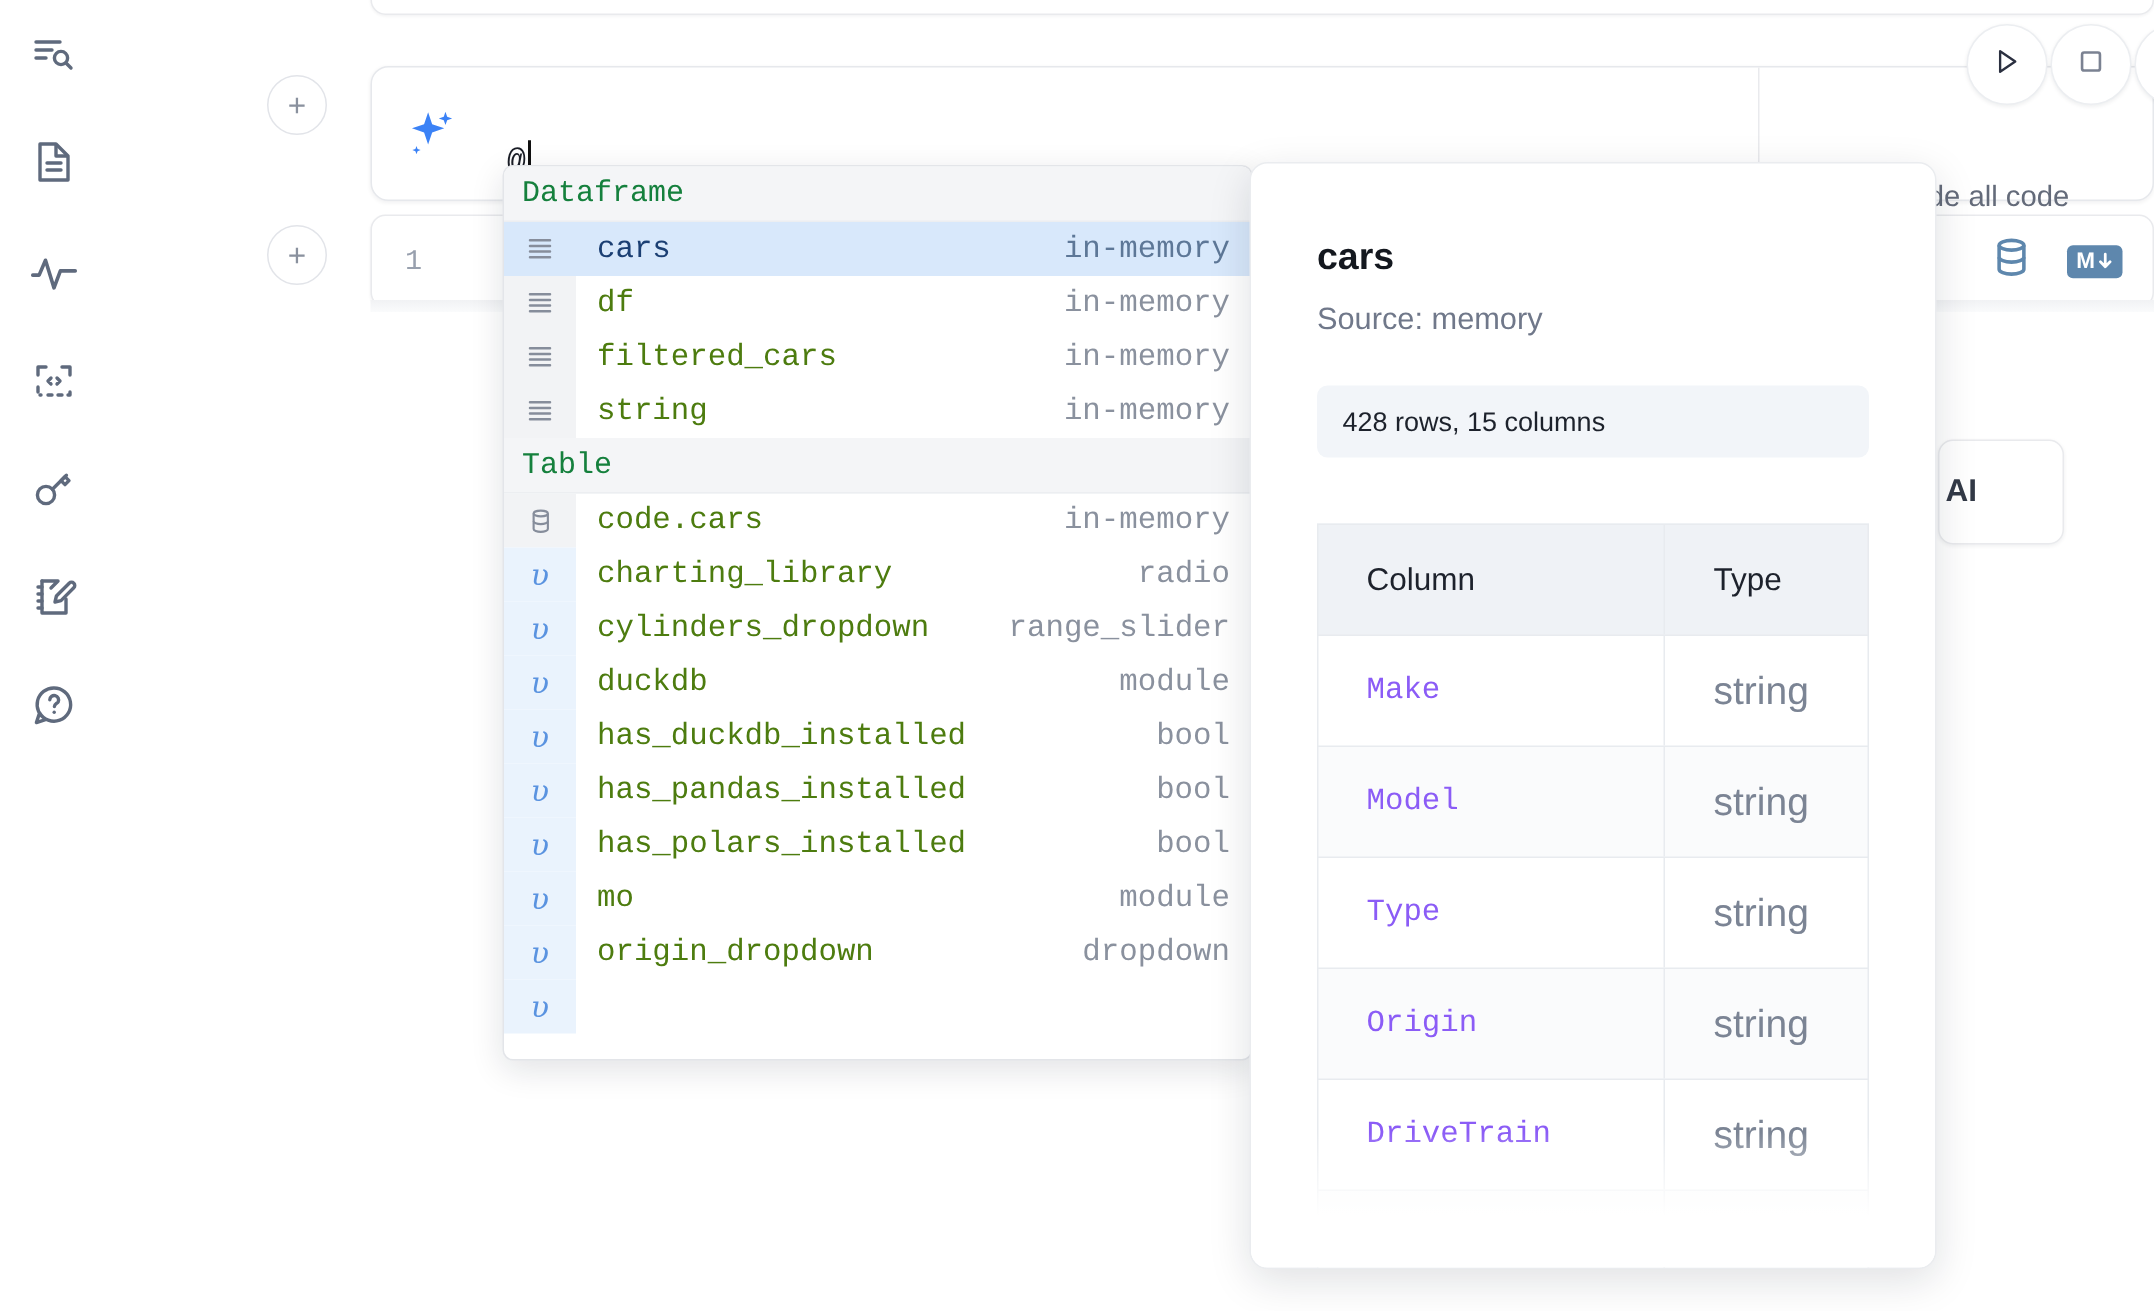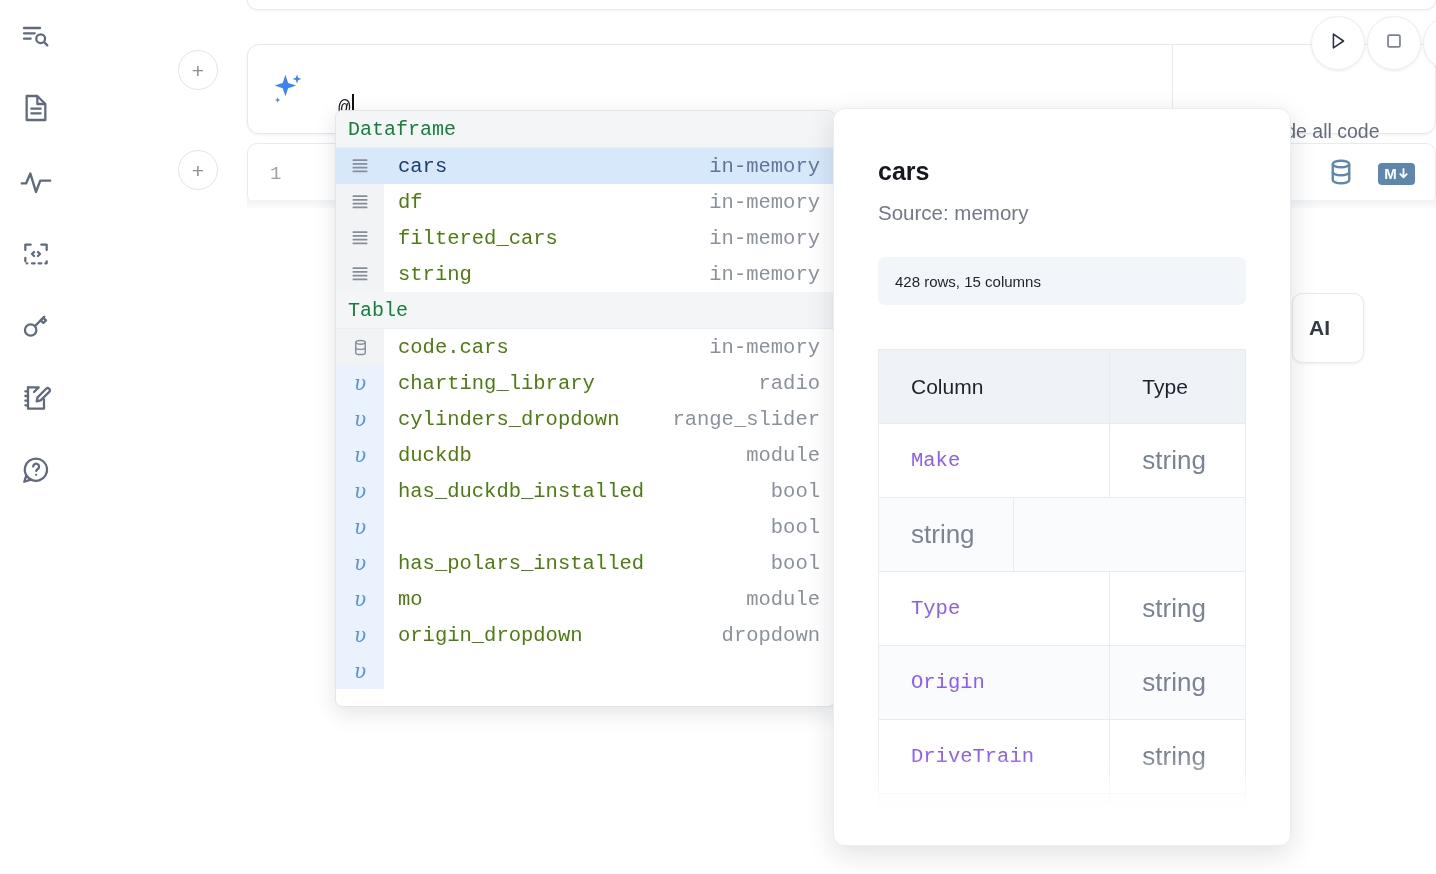--- a/index.html
+++ b/index.html
@@ -97,25 +97,25 @@
     font-family: "Liberation Sans", sans-serif; letter-spacing: .3px; line-height: 1;
     display:flex; align-items:center; gap:1px;
   }
   .cell-shadow-strip {
     position: absolute; left: 247px; top: 200px; width: 1189px; height: 8px;
     background: linear-gradient(#f1f2f4, #fafbfc);
   }
 
   
   .ai-chip {
-    position: absolute; left: 1292px; top: 293px; width: 72px; height: 70px;
+    position: absolute; left: 1292px; top: 293px; width: 84px; height: 70px;
     background: #fff; border: 1px solid #e9eaed; border-radius: 10px;
     box-shadow: 0 1px 3px rgba(16,24,40,.07);
     display: flex; align-items: center; justify-content: flex-start;
-    padding-left: 16px;
+    padding-left: 4px;
     font-size: 21px; font-weight: 700; color: #333a47;
     overflow: hidden;
   }
 
   
   .ac-panel {
     position: absolute; left: 335px; top: 110px; width: 500px; height: 597px;
     background: #fff; border: 1px solid #e3e5e9; border-radius: 7px;
     box-shadow: 0 6px 22px rgba(16,24,40,.12);
     overflow: hidden; z-index: 20;
@@ -152,21 +152,21 @@
     background: #fff; border: 1px solid #eaecef; border-radius: 12px;
     box-shadow: 0 8px 28px rgba(16,24,40,.13);
     z-index: 30; overflow: hidden;
   }
   .d-title { position: absolute; left: 44px; top: 48px; font-size: 25px; font-weight: 700; color: #14181f; }
   .d-source { position: absolute; left: 44px; top: 92px; font-size: 20.5px; color: #70788a; }
   .d-stat {
     position: absolute; left: 44px; top: 148px; width: 368px; height: 48px;
     background: #f2f5f9; border-radius: 7px;
     display: flex; align-items: center; padding-left: 17px;
-    font-size: 15px; color: #1d222c;
+    font-size: 18px; color: #1d222c;
   }
   .d-table { position: absolute; left: 44px; top: 240px; width: 368px; }
   .d-trow { display: flex; border: 1px solid #e8ebef; border-top: none; }
   .d-trow:first-child { border-top: 1px solid #e8ebef; }
   .d-th, .d-td {
     height: 73px; display: flex; align-items: center; padding-left: 32px;
   }
   .d-th:first-child, .d-td:first-child { width: 232px; border-right: 1px solid #e8ebef; }
   .d-th:last-child, .d-td:last-child { width: 135px; }
   .d-trow.head { background: #eff2f6; }
@@ -373,20 +373,21 @@
           <span class="nm">duckdb</span>
           <span class="ty">module</span>
         </div>
         <div class="ac-row var">
           <span class="ic">υ</span>
           <span class="nm">has_duckdb_installed</span>
           <span class="ty">bool</span>
         </div>
         <div class="ac-row var">
           <span class="ic">υ</span>
+          <span class="nm">has_pandas_installed</span>
           <span class="ty">bool</span>
         </div>
         <div class="ac-row var">
           <span class="ic">υ</span>
           <span class="nm">has_polars_installed</span>
           <span class="ty">bool</span>
         </div>
         <div class="ac-row var">
           <span class="ic">υ</span>
           <span class="nm">mo</span>
@@ -412,20 +413,21 @@
     <div class="d-table" id="d-table">
         <div class="d-trow head">
           <span class="d-th">Column</span>
           <span class="d-th">Type</span>
         </div>
         <div class="d-trow">
           <span class="d-td col">Make</span>
           <span class="d-td typ">string</span>
         </div>
         <div class="d-trow alt">
+          <span class="d-td col">Model</span>
           <span class="d-td typ">string</span>
         </div>
         <div class="d-trow">
           <span class="d-td col">Type</span>
           <span class="d-td typ">string</span>
         </div>
         <div class="d-trow alt">
           <span class="d-td col">Origin</span>
           <span class="d-td typ">string</span>
         </div>

